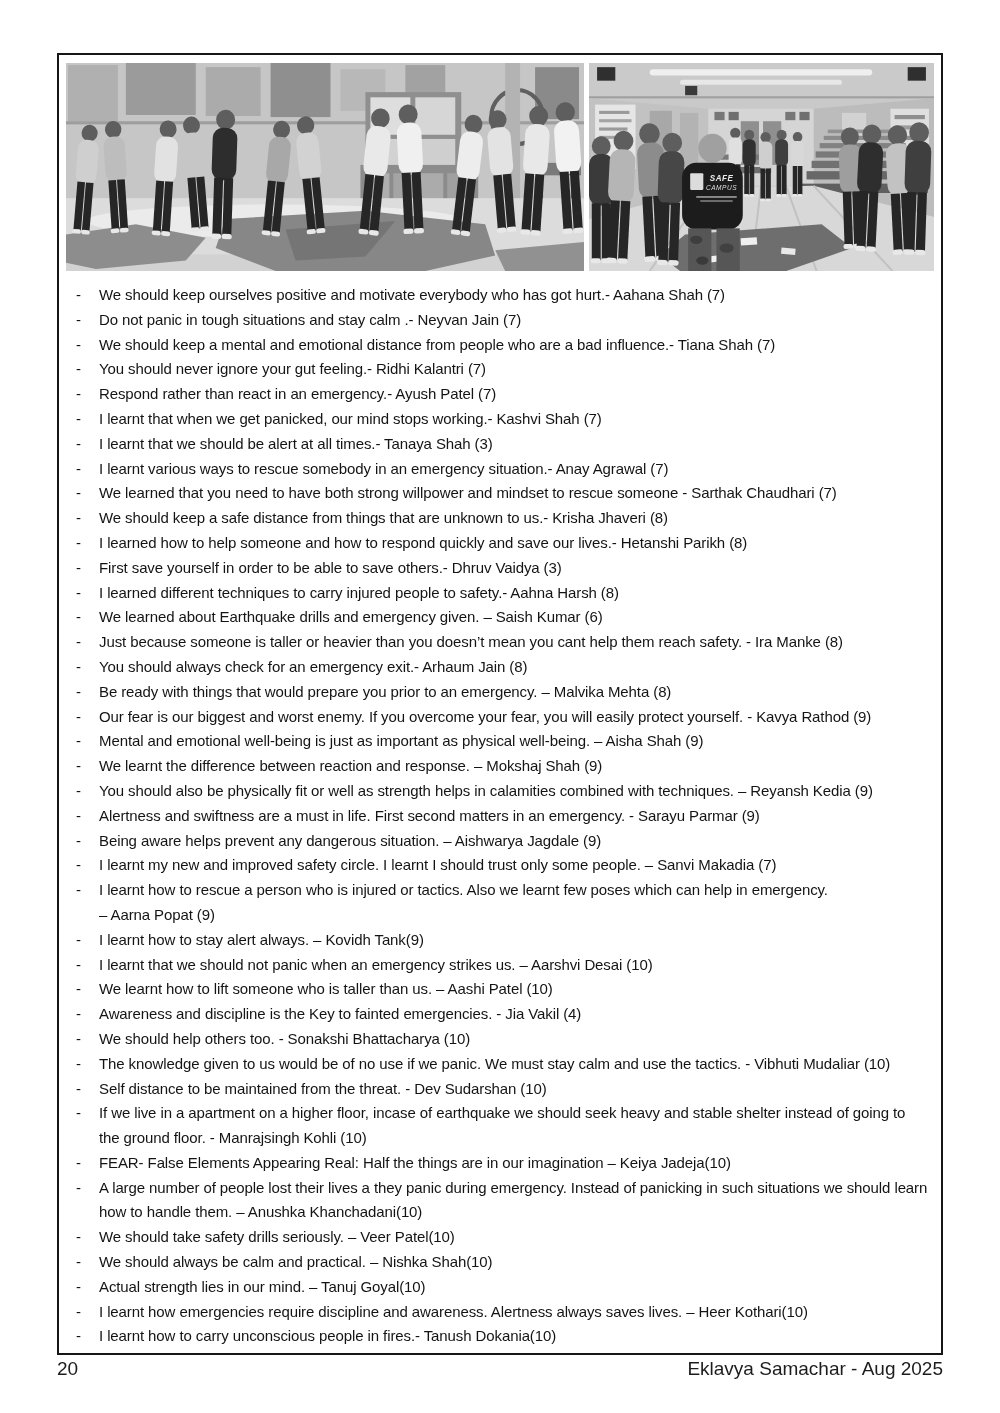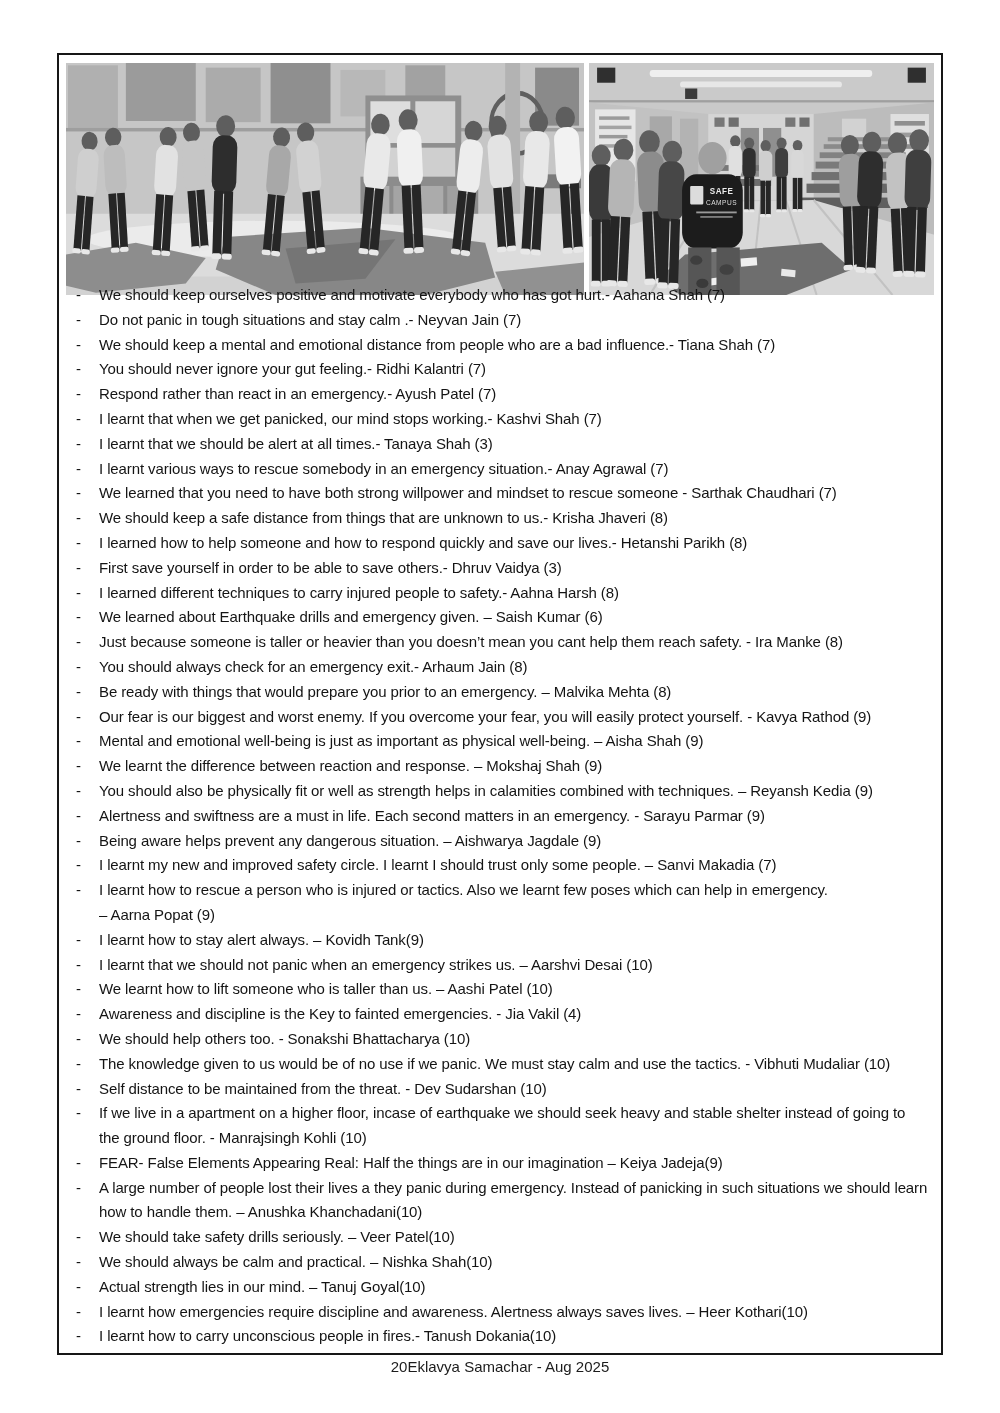--- a/index.html
+++ b/index.html
@@ -8,38 +8,38 @@
     font-family:"Liberation Sans","DejaVu Sans",sans-serif; color:#141414;
     -webkit-font-smoothing:antialiased;
   }
   .frame {
     position:absolute; left:57px; top:53px; width:886px; height:1302px;
     border:2px solid #161616; box-sizing:border-box; background:#fff; overflow:hidden;
   }
   .photos {
     display:flex; gap:5px; padding:8px 7px 0 7px; height:208px; box-sizing:border-box;
   }
-  .photo { height:232px; overflow:hidden; background:#c9c9c9; }
+  .photo { height:208px; overflow:hidden; background:#c9c9c9;font-style:italic; }
   .photo.left  { width:518px; flex:0 0 518px; }
   .photo.right { flex:1; }
   .photo svg { display:block; width:100%; height:100%; }
 
   .quotes { padding:20px 10px 0 17px; }
   .q-item {
     display:flex; align-items:flex-start;
     font-size:15px; line-height:24.8px; letter-spacing:-0.1px;
   }
   .dash { flex:0 0 23px; }
   .q-text { flex:1; padding-right:2px; }
   .author { white-space:nowrap; }
 
   .footer {
     position:absolute; left:57px; top:1358px; width:886px;
-    display:flex; justify-content:center;
-    font-size:15px; color:#1c1c1c;
+    display:flex; justify-content:space-between;
+    font-size:19px; color:#1c1c1c;
   }
 </style>
 </head>
 <body>
 
 <div class="frame">
 
   <div class="photos">
 
     <div class="photo left">
@@ -281,21 +281,21 @@
       <div class="q-item">
         <span class="dash">-</span>
         <span class="q-text"><span>We learnt the difference between reaction and response.</span> <span class="author">– Mokshaj Shah (9)</span></span>
       </div>
       <div class="q-item">
         <span class="dash">-</span>
         <span class="q-text"><span>You should also be physically fit or well as strength helps in calamities combined with techniques.</span> <span class="author">– Reyansh Kedia (9)</span></span>
       </div>
       <div class="q-item">
         <span class="dash">-</span>
-        <span class="q-text"><span>Alertness and swiftness are a must in life. Each second matters in an emergency.</span> <span class="author">- Sarayu Parmar (9)</span></span>
+        <span class="q-text"><span>Alertness and swiftness are a must in life. First second matters in an emergency.</span> <span class="author">- Sarayu Parmar (9)</span></span>
       </div>
       <div class="q-item">
         <span class="dash">-</span>
         <span class="q-text"><span>Being aware helps prevent any dangerous situation.</span> <span class="author">– Aishwarya Jagdale (9)</span></span>
       </div>
       <div class="q-item">
         <span class="dash">-</span>
         <span class="q-text"><span>I learnt my new and improved safety circle. I learnt I should trust only some people.</span> <span class="author">– Sanvi Makadia (7)</span></span>
       </div>
       <div class="q-item">
@@ -329,21 +329,21 @@
       <div class="q-item">
         <span class="dash">-</span>
         <span class="q-text"><span>Self distance to be maintained from the threat.</span> <span class="author">- Dev Sudarshan (10)</span></span>
       </div>
       <div class="q-item">
         <span class="dash">-</span>
         <span class="q-text"><span>If we live in a apartment on a higher floor, incase of earthquake we should seek heavy and stable shelter instead of going to the ground floor.</span> <span class="author">- Manrajsingh Kohli (10)</span></span>
       </div>
       <div class="q-item">
         <span class="dash">-</span>
-        <span class="q-text"><span>FEAR- False Elements Appearing Real: Half the things are in our imagination</span> <span class="author">– Keiya Jadeja(9)</span></span>
+        <span class="q-text"><span>FEAR- False Elements Appearing Real: Half the things are in our imagination</span> <span class="author">– Keiya Jadeja(10)</span></span>
       </div>
       <div class="q-item">
         <span class="dash">-</span>
         <span class="q-text"><span>A large number of people lost their lives a they panic during emergency. Instead of panicking in such situations we should learn how to handle them.</span> <span class="author">– Anushka Khanchadani(10)</span></span>
       </div>
       <div class="q-item">
         <span class="dash">-</span>
         <span class="q-text"><span>We should take safety drills seriously.</span> <span class="author">– Veer Patel(10)</span></span>
       </div>
       <div class="q-item">

